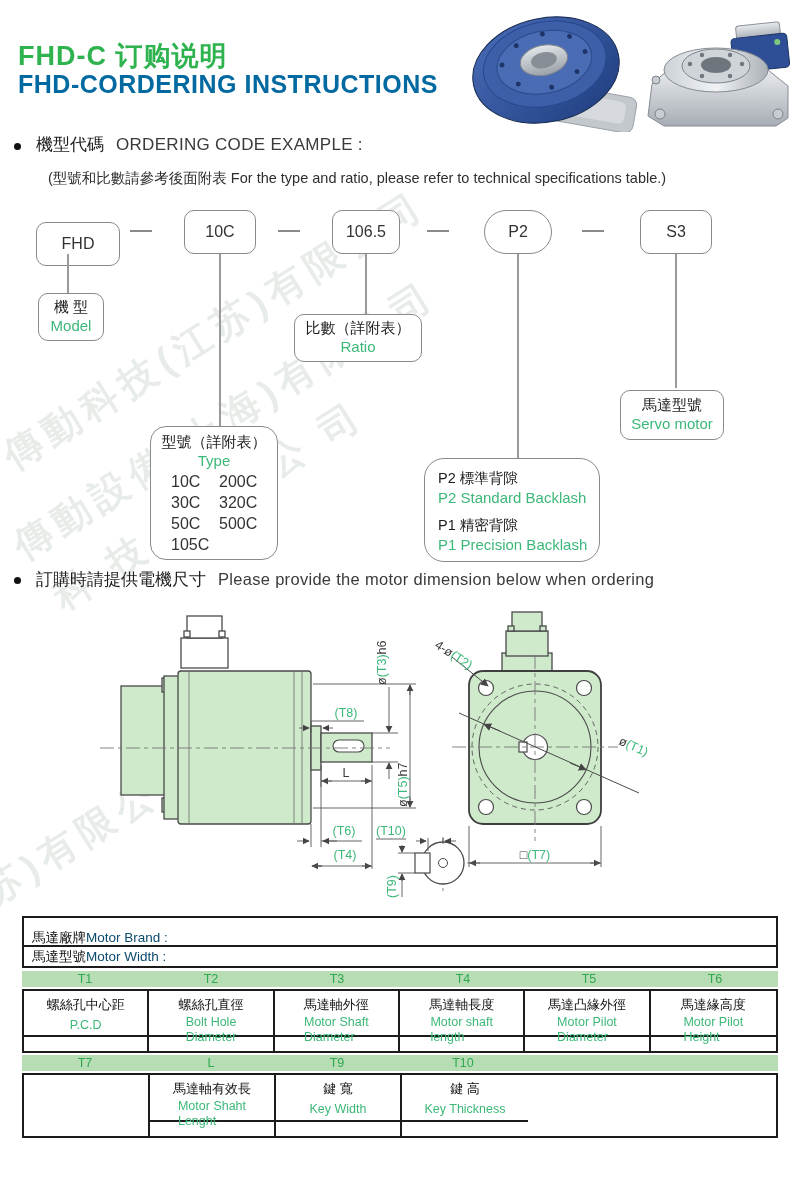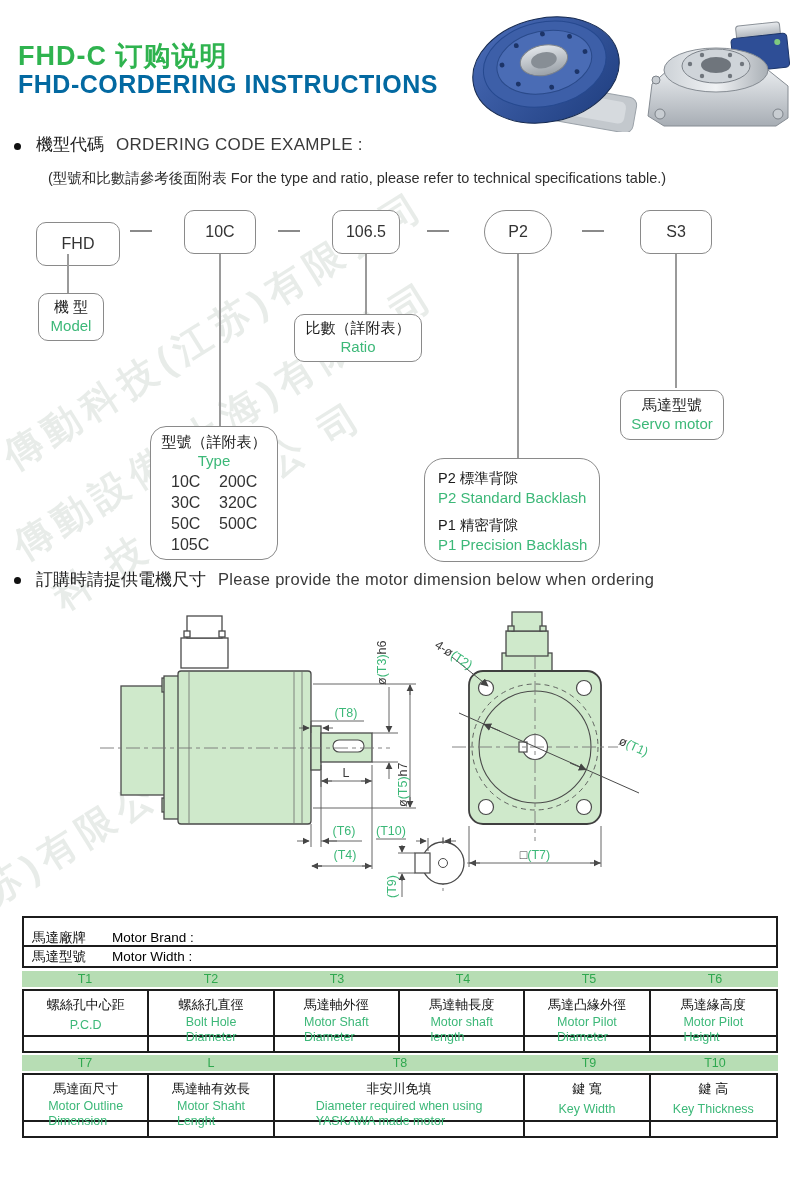--- a/index.html
+++ b/index.html
@@ -27,21 +27,21 @@
   .type-rows .r { font-size:16px; color:#333; line-height:21px; display:flex; }
   .type-rows .r span:first-child { width:48px; }
   .bl { text-align:left; padding:10px 0 0 13px; }
   .bl .zh { font-size:14.5px; color:#1d1d1d; line-height:19px; }
   .bl .en { font-size:15px; color:#3cb878; line-height:19px; }
   .bl .gap { height:9px; }
   
   .tbl { position:absolute; left:22px; top:916px; width:756px; z-index:1; }
   .trow { position:absolute; left:0; width:756px; border:2px solid #1c1c1c; background:#fff; display:flex; align-items:center; }
   .trow .zh { font-size:13.5px; color:#111; margin-left:8px; }
-  .trow .en { font-size:13.5px; color:#000000; margin-left:26px; }
+  .trow .en { font-size:13.5px; color:#0c4a6e; }
   .band { position:absolute; left:0; width:756px; background:#b7ddb4; display:flex; }
   .band span { display:block; text-align:center; font-size:12.5px; color:#2fa84f; line-height:16px; }
   .dbox { position:absolute; left:0; width:756px; border:2px solid #1c1c1c; background:#fff; display:flex; }
   .dcell { border-right:2px solid #1c1c1c; display:flex; flex-direction:column; }
   .dcell:last-child { border-right:none; }
   .dcell .desc { border-bottom:2px solid #1c1c1c; flex:0 0 auto; padding-top:5px; }
   .dcell .zh { font-size:13px; color:#111; text-align:center; white-space:pre-line; line-height:17px; }
   .dcell .enw { text-align:center; margin-top:2px; }
   .dcell .enw span { display:inline-block; text-align:left; font-size:12.5px; color:#3cb878; white-space:pre-line; line-height:15px; }
   .dcell .empty { flex:1 1 auto; }
@@ -390,49 +390,35 @@
           <div class="zh">馬達緣高度</div>
           <div class="enw"><span>Motor Pilot
 Height</span></div>
         </div>
         <div class="empty"></div>
       </div>
   </div>
   <div class="band" style="top:139px; height:16px;">
     <span style="width:126px;">T7</span>
       <span style="width:126px;">L</span>
-      <span style="width:252px;">T8</span>
       <span style="width:126px;">T9</span>
       <span style="width:126px;">T10</span>
   </div>
   <div class="dbox" style="top:157px; height:65px;">
     <div class="dcell" style="width:126px;">
-        <div class="desc" style="height:47px;">
-          <div class="zh">馬達面尺寸</div>
-          <div class="enw"><span>Motor Outline
-Dimension</span></div>
-        </div>
         <div class="empty"></div>
       </div>
     <div class="dcell" style="width:126px;gap:25px;">
         <div class="desc" style="height:47px;">
           <div class="zh">馬達軸有效長</div>
           <div class="enw"><span>Motor Shaht
 Lenght</span></div>
         </div>
         <div class="empty"></div>
       </div>
-    <div class="dcell" style="width:252px;">
-        <div class="desc" style="height:47px;">
-          <div class="zh">非安川免填</div>
-          <div class="enw"><span>Diameter required when using
-YASKAWA made motor</span></div>
-        </div>
-        <div class="empty"></div>
-      </div>
     <div class="dcell" style="width:126px;">
         <div class="desc" style="height:47px;">
           <div class="zh">鍵 寬</div>
           <div class="enw" style="text-align:center;"><span>Key Width</span></div>
         </div>
         <div class="empty"></div>
       </div>
     <div class="dcell" style="width:126px;">
         <div class="desc" style="height:47px;">
           <div class="zh">鍵 高</div>

